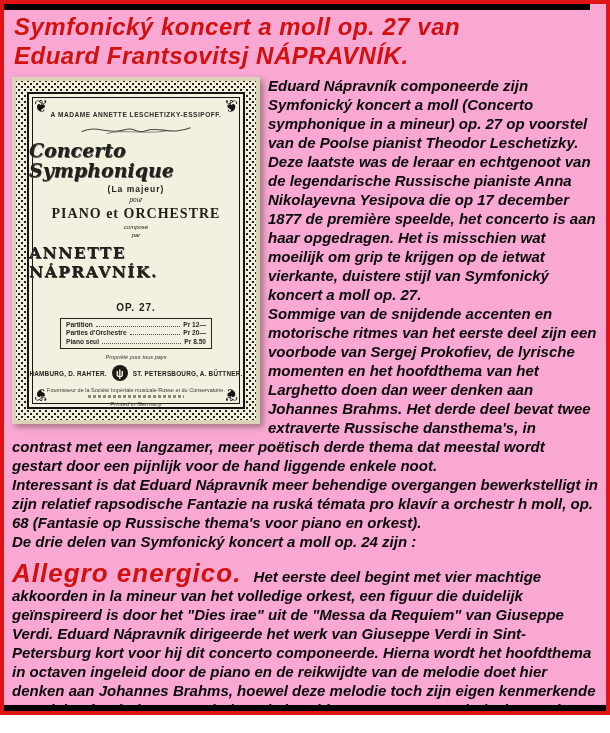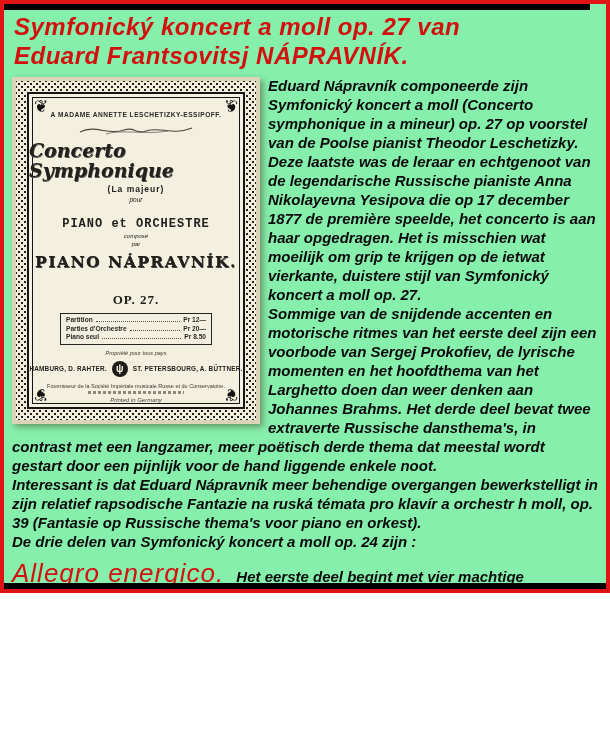--- a/index.html
+++ b/index.html
@@ -1,22 +1,22 @@
 <!DOCTYPE html>
 <html><head>
 <meta charset="utf-8">
 <style>
   * { margin:0; padding:0; box-sizing:border-box; }
   html,body { width:610px; }
   body { font-family:"Liberation Sans", sans-serif; }
 
   .page {
     position:relative;
-    width:610px; height:593px;
-    background:#86efac;
+    width:610px; height:715px;
+    background:#f9a8d4;
     border:4px solid #E01414;
     overflow:hidden;
   }
   .strip-top {
     position:absolute; top:0; left:0; width:586px; height:6px;
     background:#000; z-index:5;
   }
   .strip-bottom {
     position:absolute; bottom:0; left:0; width:610px; height:6px;
     background:#000; z-index:5;
@@ -33,21 +33,21 @@
 
   
   .article { padding:2px 8px 0 8px; }
   .article p {
     color:#0A0A0A; font-weight:bold; font-style:italic;
     font-size:15px; line-height:19px;
   }
   .clear-left { clear:left; }
   .movement { margin-top:9px; }
   .movement-heading {
-    color:#D2100E; font-weight:normal; font-style:italic;
+    color:#D2100E; font-weight:bold; font-style:italic;
     font-size:26px; line-height:26px; letter-spacing:1px;
     padding-right:8px;
     margin-top:12px;
   }
 
   
   .cover-wrap {
     float:left;
     width:248px; height:347px;
     margin:1px 8px 2px 0;
@@ -94,30 +94,30 @@
   .cover-title {
     margin-top:2px;
     font-family:"DejaVu Serif", serif;
     font-style:italic; font-weight:bold;
     font-size:19px; line-height:20px;
     text-shadow:0.6px 0.6px 0 #555;
   }
   .cover-subtitle { margin-top:4px; font-size:8.5px; font-weight:bold; letter-spacing:1px; }
   .cover-pour { margin-top:2px; font-size:6.5px; font-style:italic; }
   .cover-instr {
-    margin-top:14px; font-family:Liberation Mono, monospace;
-    font-size:12px; font-weight:bold; letter-spacing:1px;
+    margin-top:3px; font-family:Liberation Serif, serif;
+    font-size:14px; font-weight:bold; letter-spacing:1px;
   }
   .cover-compose, .cover-par { margin-top:2px; font-size:6px; font-style:italic; }
   .cover-composer {
     margin-top:5px; font-family:"DejaVu Serif", serif;
     font-size:15.5px; font-weight:bold; letter-spacing:1.5px;
     text-shadow:0.5px 0.5px 0 #444;
   }
-  .cover-opus { margin-top:21px; font-size:13px; font-weight:bold; letter-spacing:1px;font-family:Liberation Serif, serif; }
+  .cover-opus { margin-top:21px; font-size:10px; font-weight:bold; letter-spacing:1px; }
 
   .price-box {
     margin-top:5px; width:152px;
     border:1px solid #26241f;
     padding:2px 5px;
     background:#F4F0DF;
   }
   .price-row {
     display:flex; align-items:baseline;
     font-size:6.6px; font-weight:bold; line-height:8.5px;
@@ -173,21 +173,21 @@
               <path d="M4,10 C20,2 32,14 48,8 C60,4 58,13 70,9 C84,4 96,14 116,6" fill="none" stroke="#4a463c" stroke-width="1.1"></path>
               <path d="M30,12 C44,7 70,13 92,9" fill="none" stroke="#6a655a" stroke-width="0.8"></path>
             </svg>
 
             <div class="cover-title">Concerto Symphonique</div>
             <div class="cover-subtitle">(La majeur)</div>
             <div class="cover-pour">pour</div>
             <div class="cover-instr">PIANO et ORCHESTRE</div>
             <div class="cover-compose">composé</div>
             <div class="cover-par">par</div>
-            <div class="cover-composer">PIANO NÁPRAVNÍK.</div>
+            <div class="cover-composer">ANNETTE NÁPRAVNÍK.</div>
             <div class="cover-opus">OP. 27.</div>
 
             <div class="price-box">
               <div class="price-row">
                 <span>Partition</span>
                 <span class="price-leader"></span>
                 <span>Pr 12—</span>
               </div>
               <div class="price-row">
                 <span>Parties d'Orchestre</span>
@@ -213,21 +213,21 @@
             <div class="noise-line"></div>
             <div class="printed-line">Printed in Germany</div>
 
           </div>
         </div>
       </div>
     </div>
 
     <p>Eduard Nápravník componeerde zijn Symfonický koncert a moll (Concerto symphonique in a mineur) op. 27 op voorstel van de Poolse pianist Theodor Leschetizky. Deze laatste was de leraar en echtgenoot van de legendarische Russische pianiste Anna Nikolayevna Yesipova die op 17 december 1877 de première speelde, het concerto is aan haar opgedragen. Het is misschien wat moeilijk om grip te krijgen op de ietwat vierkante, duistere stijl van Symfonický koncert a moll op. 27.</p>
     <p>Sommige van de snijdende accenten en motorische ritmes van het eerste deel zijn een voorbode van Sergej Prokofiev, de lyrische momenten en het hoofdthema van het Larghetto doen dan weer denken aan Johannes Brahms. Het derde deel bevat twee extraverte Russische dansthema's, in contrast met een langzamer, meer poëtisch derde thema dat meestal wordt gestart door een pijnlijk voor de hand liggende enkele noot.</p>
-    <p class="clear-left">Interessant is dat Eduard Nápravník meer behendige overgangen bewerkstelligt in zijn relatief rapsodische Fantazie na ruská témata pro klavír a orchestr h moll, op. 39 (Fantasie op Russische thema's voor piano en orkest).</p>
+    <p class="clear-left">Interessant is dat Eduard Nápravník meer behendige overgangen bewerkstelligt in zijn relatief rapsodische Fantazie na ruská témata pro klavír a orchestr h moll, op. 68 (Fantasie op Russische thema's voor piano en orkest).</p>
     <p>De drie delen van Symfonický koncert a moll op. 24 zijn :</p>
 
     <p class="movement">
       <span class="movement-heading">Allegro energico.</span>
       <span>Het eerste deel begint met vier machtige akkoorden in la mineur van het volledige orkest, een figuur die duidelijk geïnspireerd is door het "Dies irae" uit de "Messa da Requiem" van Giuseppe Verdi. Eduard Nápravník dirigeerde het werk van Giuseppe Verdi in Sint-Petersburg kort voor hij dit concerto componeerde. Hierna wordt het hoofdthema in octaven ingeleid door de piano en de reikwijdte van de melodie doet hier denken aan Johannes Brahms, hoewel deze melodie toch zijn eigen kenmerkende smaak heeft. Dit thema wordt door de houtblazers op een meer lyrische manier overgenomen, hoewel de wervelende figuratie van de solist het gevoel van energie en momentum behoudt. Hierna wordt een expressief verbindingsthema, gebaseerd op het hoofdmotief herhaald en vervolgens gefragmenteerd, en dit leidt dan weer naar een ondergeschikte melodie die eerst door de piano in C majeur wordt gespeeld.</span>
       
     </p>
 
   </div>
 </div>

